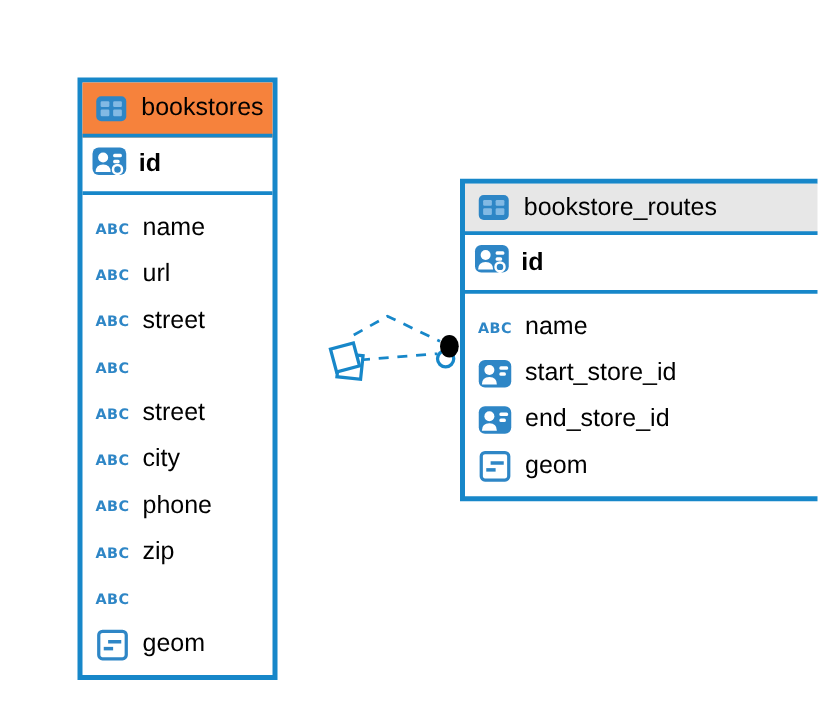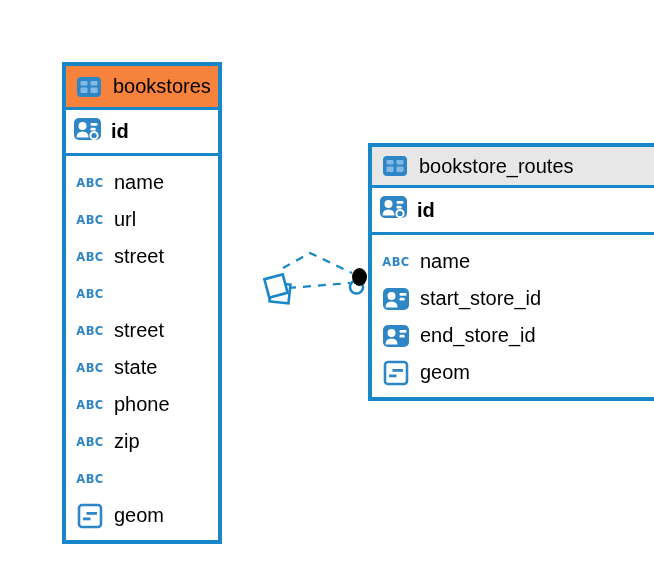--- a/index.html
+++ b/index.html
@@ -106,21 +106,21 @@
     </div>
     <div class="row">
       <span class="icon abc">ABC</span>
     </div>
     <div class="row">
       <span class="icon abc">ABC</span>
       <span>street</span>
     </div>
     <div class="row">
       <span class="icon abc">ABC</span>
-      <span>state</span>
+      <span>city</span>
     </div>
     <div class="row">
       <span class="icon abc">ABC</span>
       <span>phone</span>
     </div>
     <div class="row">
       <span class="icon abc">ABC</span>
       <span>zip</span>
     </div>
     <div class="row">

